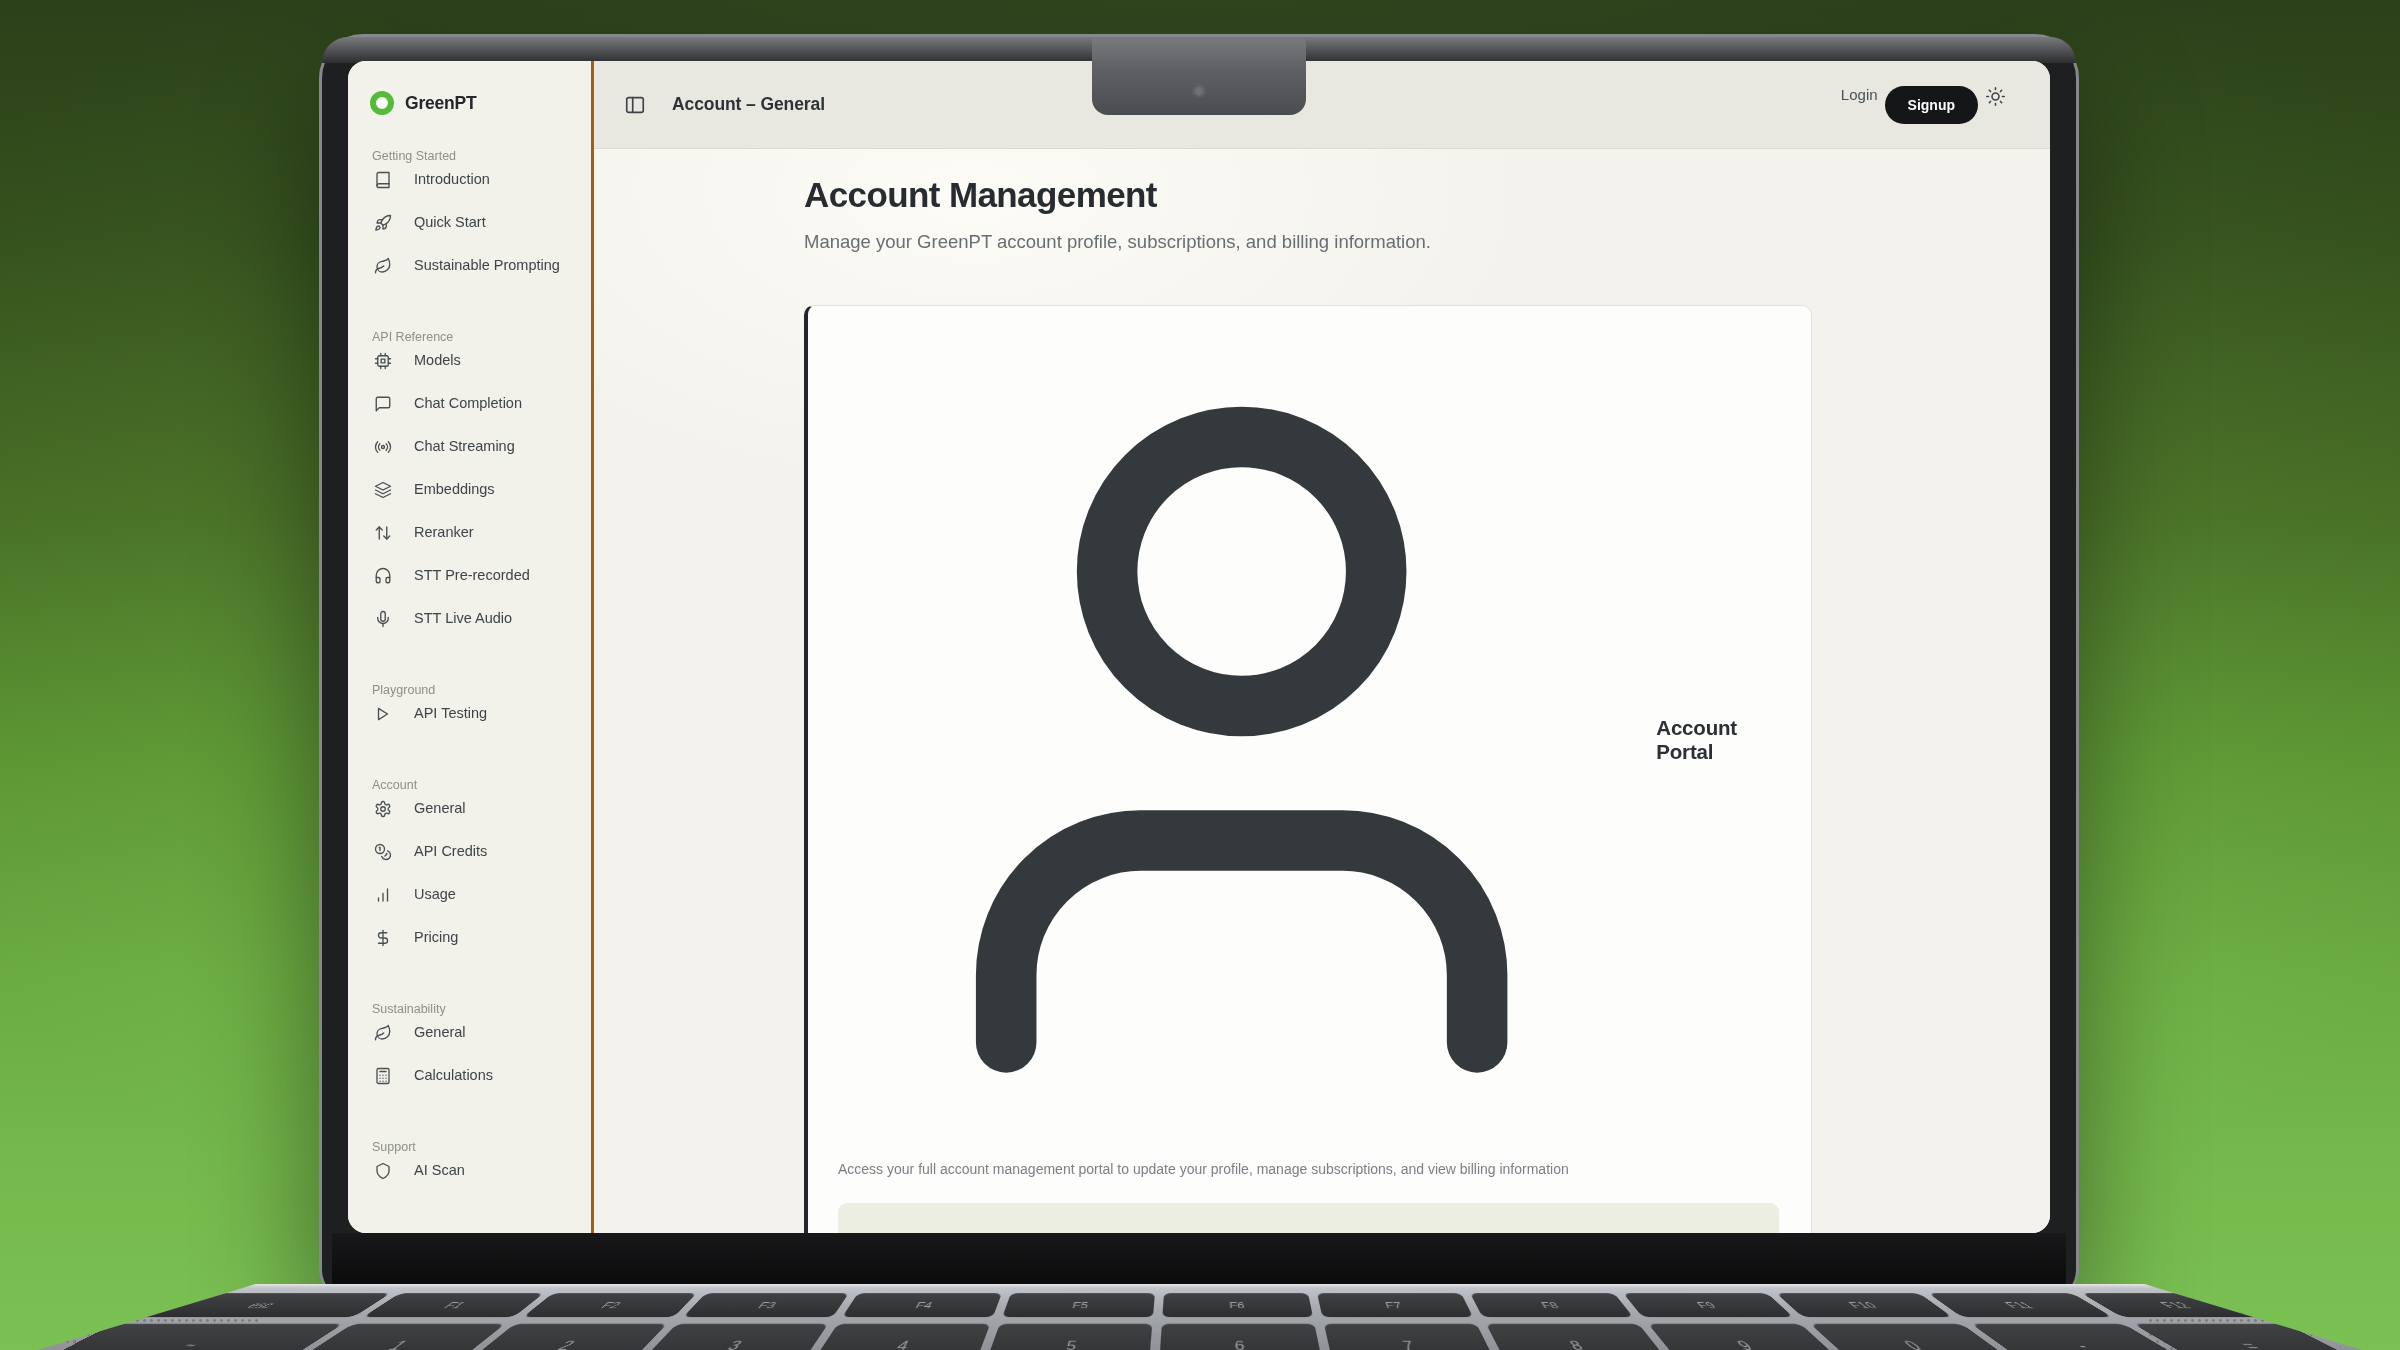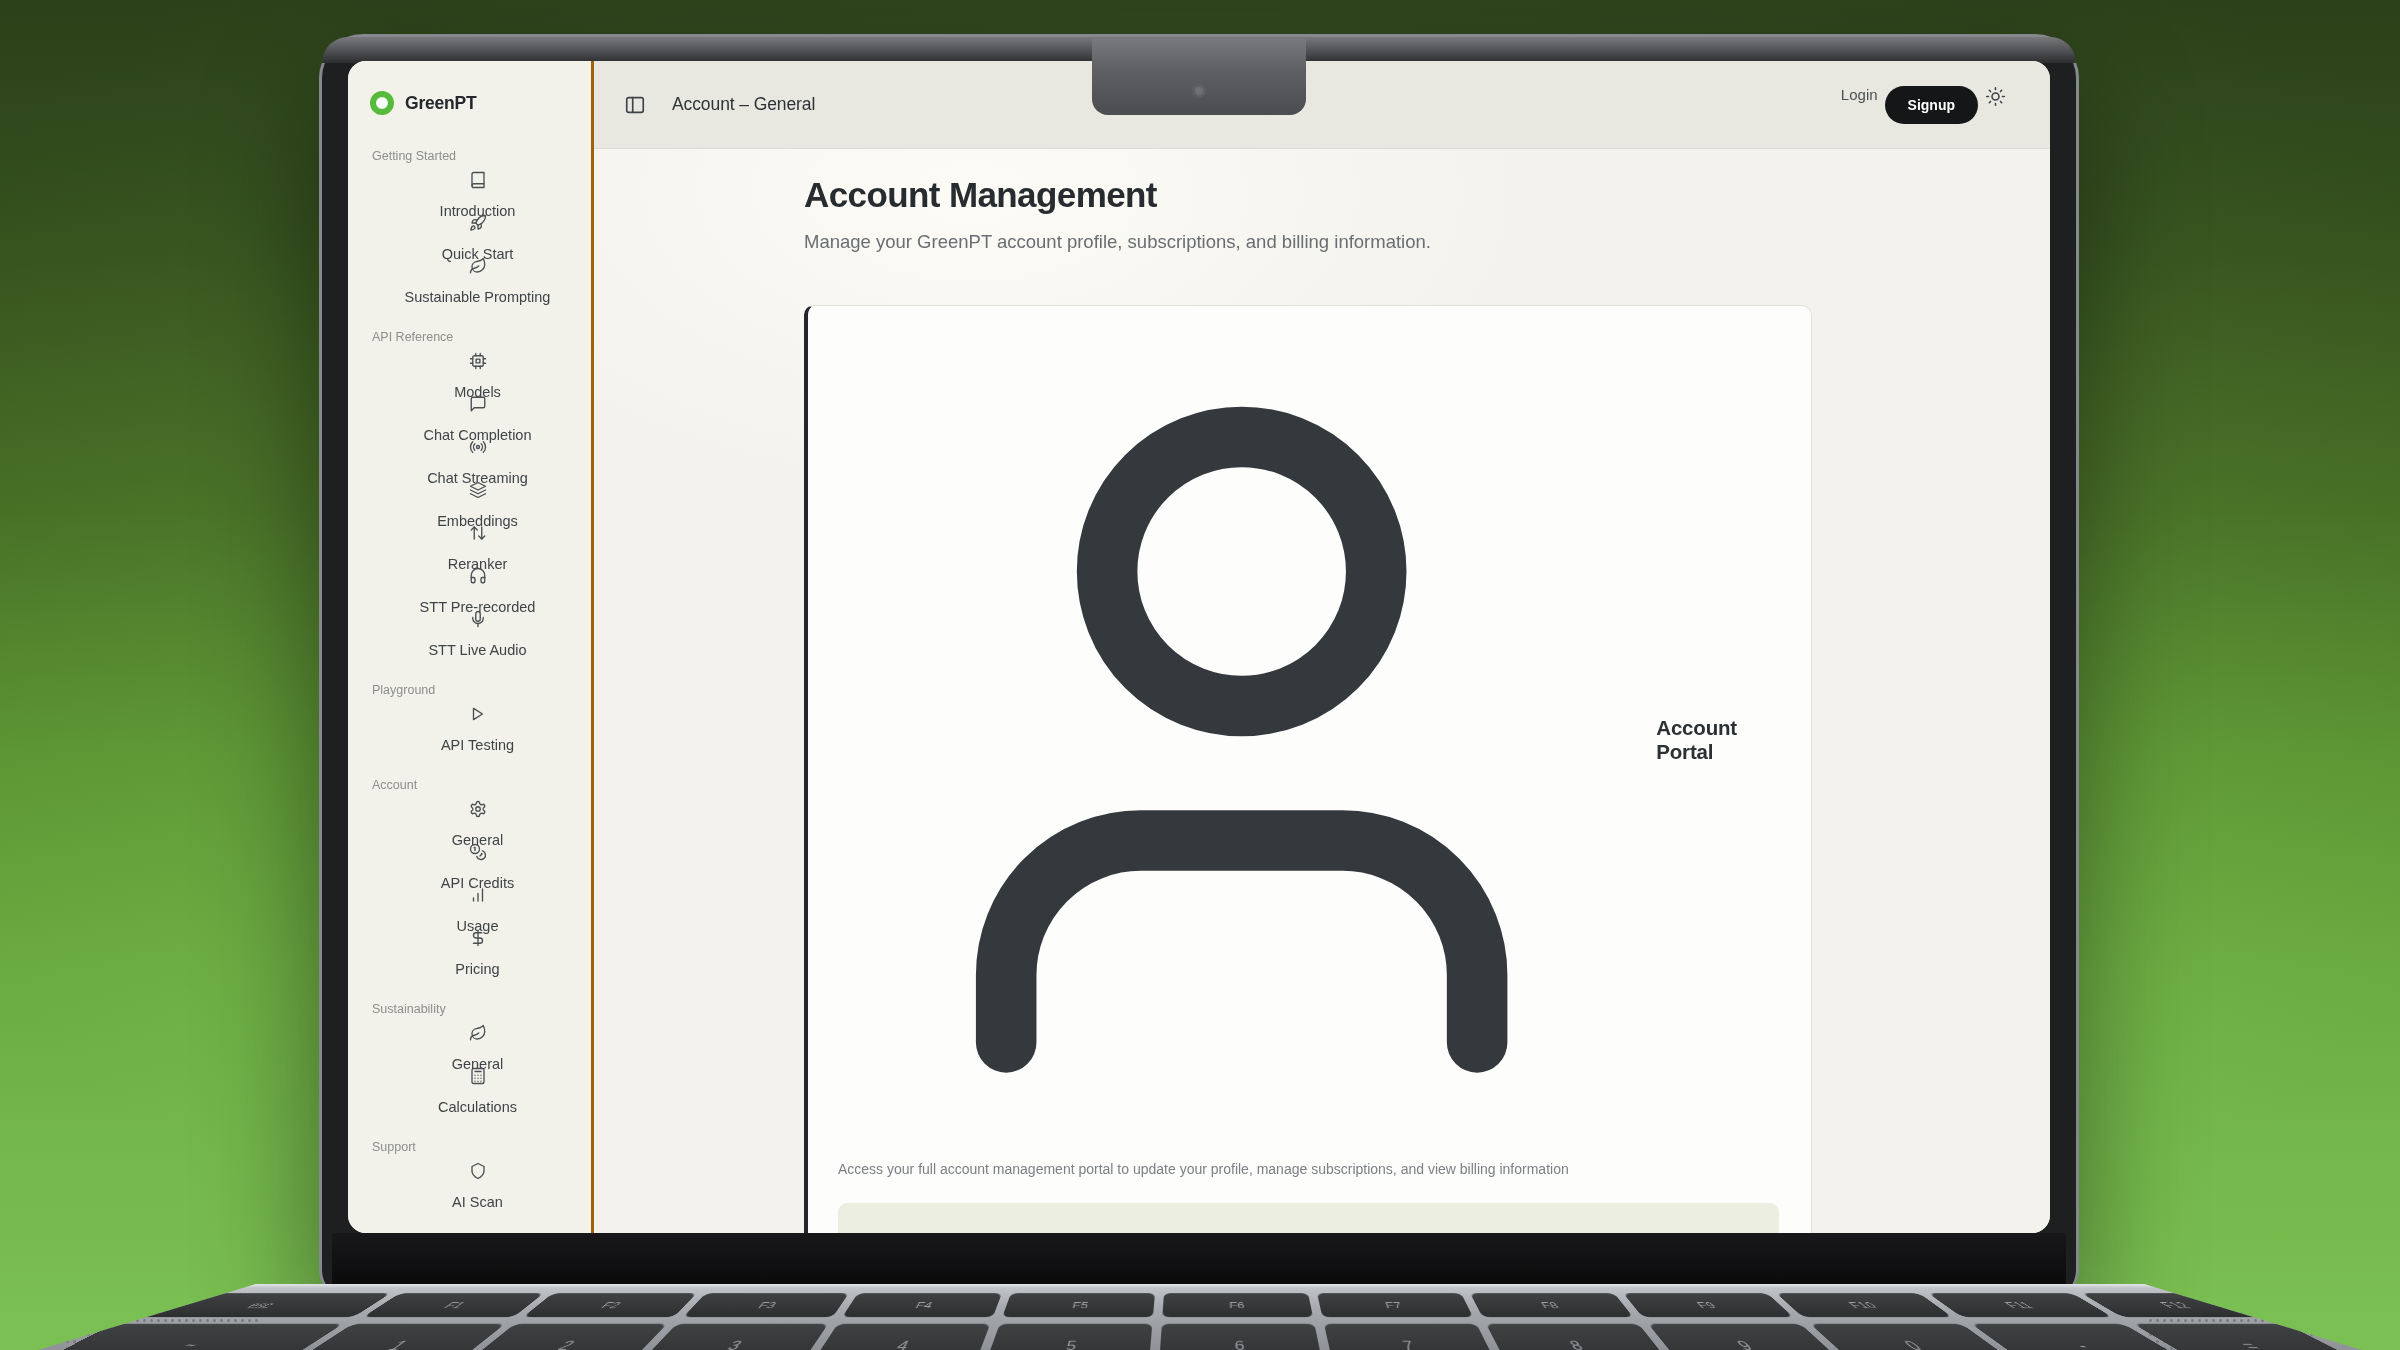--- a/index.html
+++ b/index.html
@@ -35,32 +35,32 @@
   
   .sidebar { width:246px; flex:0 0 246px; background:#f2f1ea; border-right:3px solid #a16207;
     padding:26px 10px 0 22px; overflow:hidden; }
   .logo-row { display:flex; align-items:center; gap:11px; height:32px; }
   .logo-ring { width:24px; height:24px; border-radius:50%; border:6px solid #56bb3a;
     background:#fff; box-shadow:inset 0 0 0 1px rgba(0,0,0,.05); }
   .logo-text { font-size:17.5px; font-weight:800; color:#24282c; letter-spacing:-.2px; }
 
   .nav-sec { margin-top:30px; }
   .nav-label { font-size:12.5px; color:#8d9088; margin-bottom:8px; padding-left:2px; }
-  .nav-item { display:flex; align-items:center; gap:14px; height:43px; color:#3f4449;
-    font-size:14.5px; cursor:pointer; border-radius:8px; padding-left:4px;flex-direction:column; }
+  .nav-item { display:flex; align-items:flex-start; gap:22px; height:43px; color:#3f4449;
+    font-size:14.5px; cursor:pointer; border-radius:8px; padding-left:4px; }
   .nav-ic { width:18px; height:18px; color:#4a4f54; flex:0 0 18px; display:flex; }
   .nav-ic svg { width:18px; height:18px; }
 
   
   .main { flex:1; display:flex; flex-direction:column; min-width:0; }
   .topbar { height:88px; flex:0 0 88px; background:#e9e8e0; border-bottom:1px solid #dcdbd2;
     display:flex; align-items:center; padding:0 44px 0 30px; }
   .panel-btn { width:22px; height:22px; color:#3e434a; background:none; border:none; cursor:pointer; display:flex; }
   .panel-btn svg { width:22px; height:22px; }
-  .topbar-title { margin-left:26px; font-size:17.5px; font-weight:400; color:#2d3237; letter-spacing:-.1px; }
+  .topbar-title { margin-left:26px; font-size:17.5px; font-weight:700; color:#2d3237; letter-spacing:-.1px; }
   .topbar-right { margin-left:auto; display:flex; align-items:flex-start; gap:7px; }
   .login-link { font-size:15px; color:#4b5055; cursor:pointer; background:none; border:none;
     font-family:inherit; }
   .signup-btn { background:#151618; color:#fff; font-size:14px; font-weight:700; border:none;
     border-radius:999px; padding:11px 23px; cursor:pointer; font-family:inherit; }
   .theme-btn { width:21px; height:21px; color:#3e434a; background:none; border:none; cursor:pointer; display:flex; }
   .theme-btn svg { width:21px; height:21px; }
 
   
   .content { flex:1; overflow:hidden; padding:26px 238px 0 210px;

